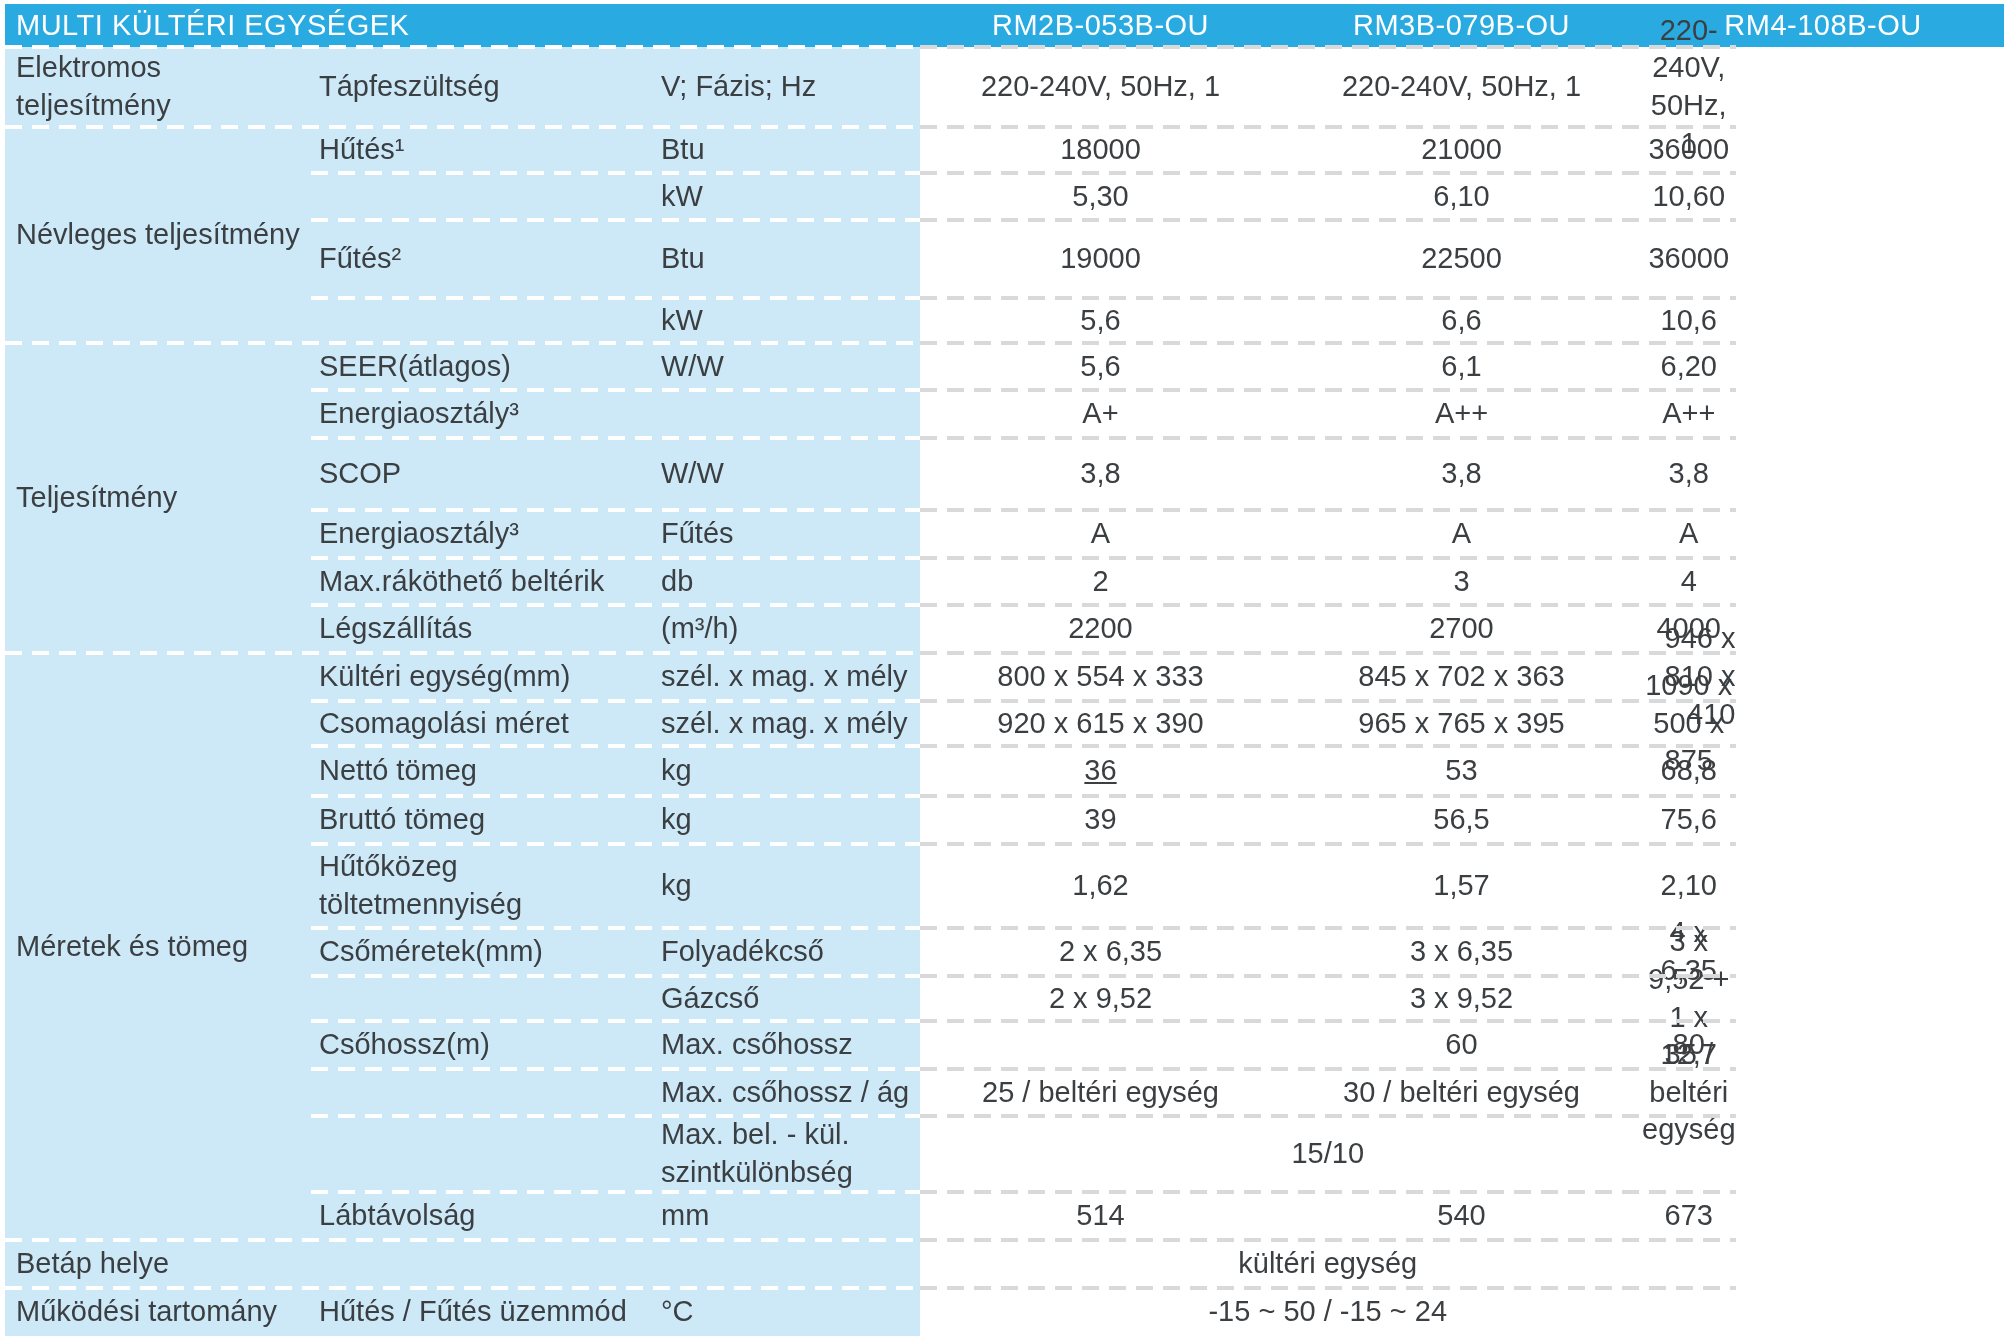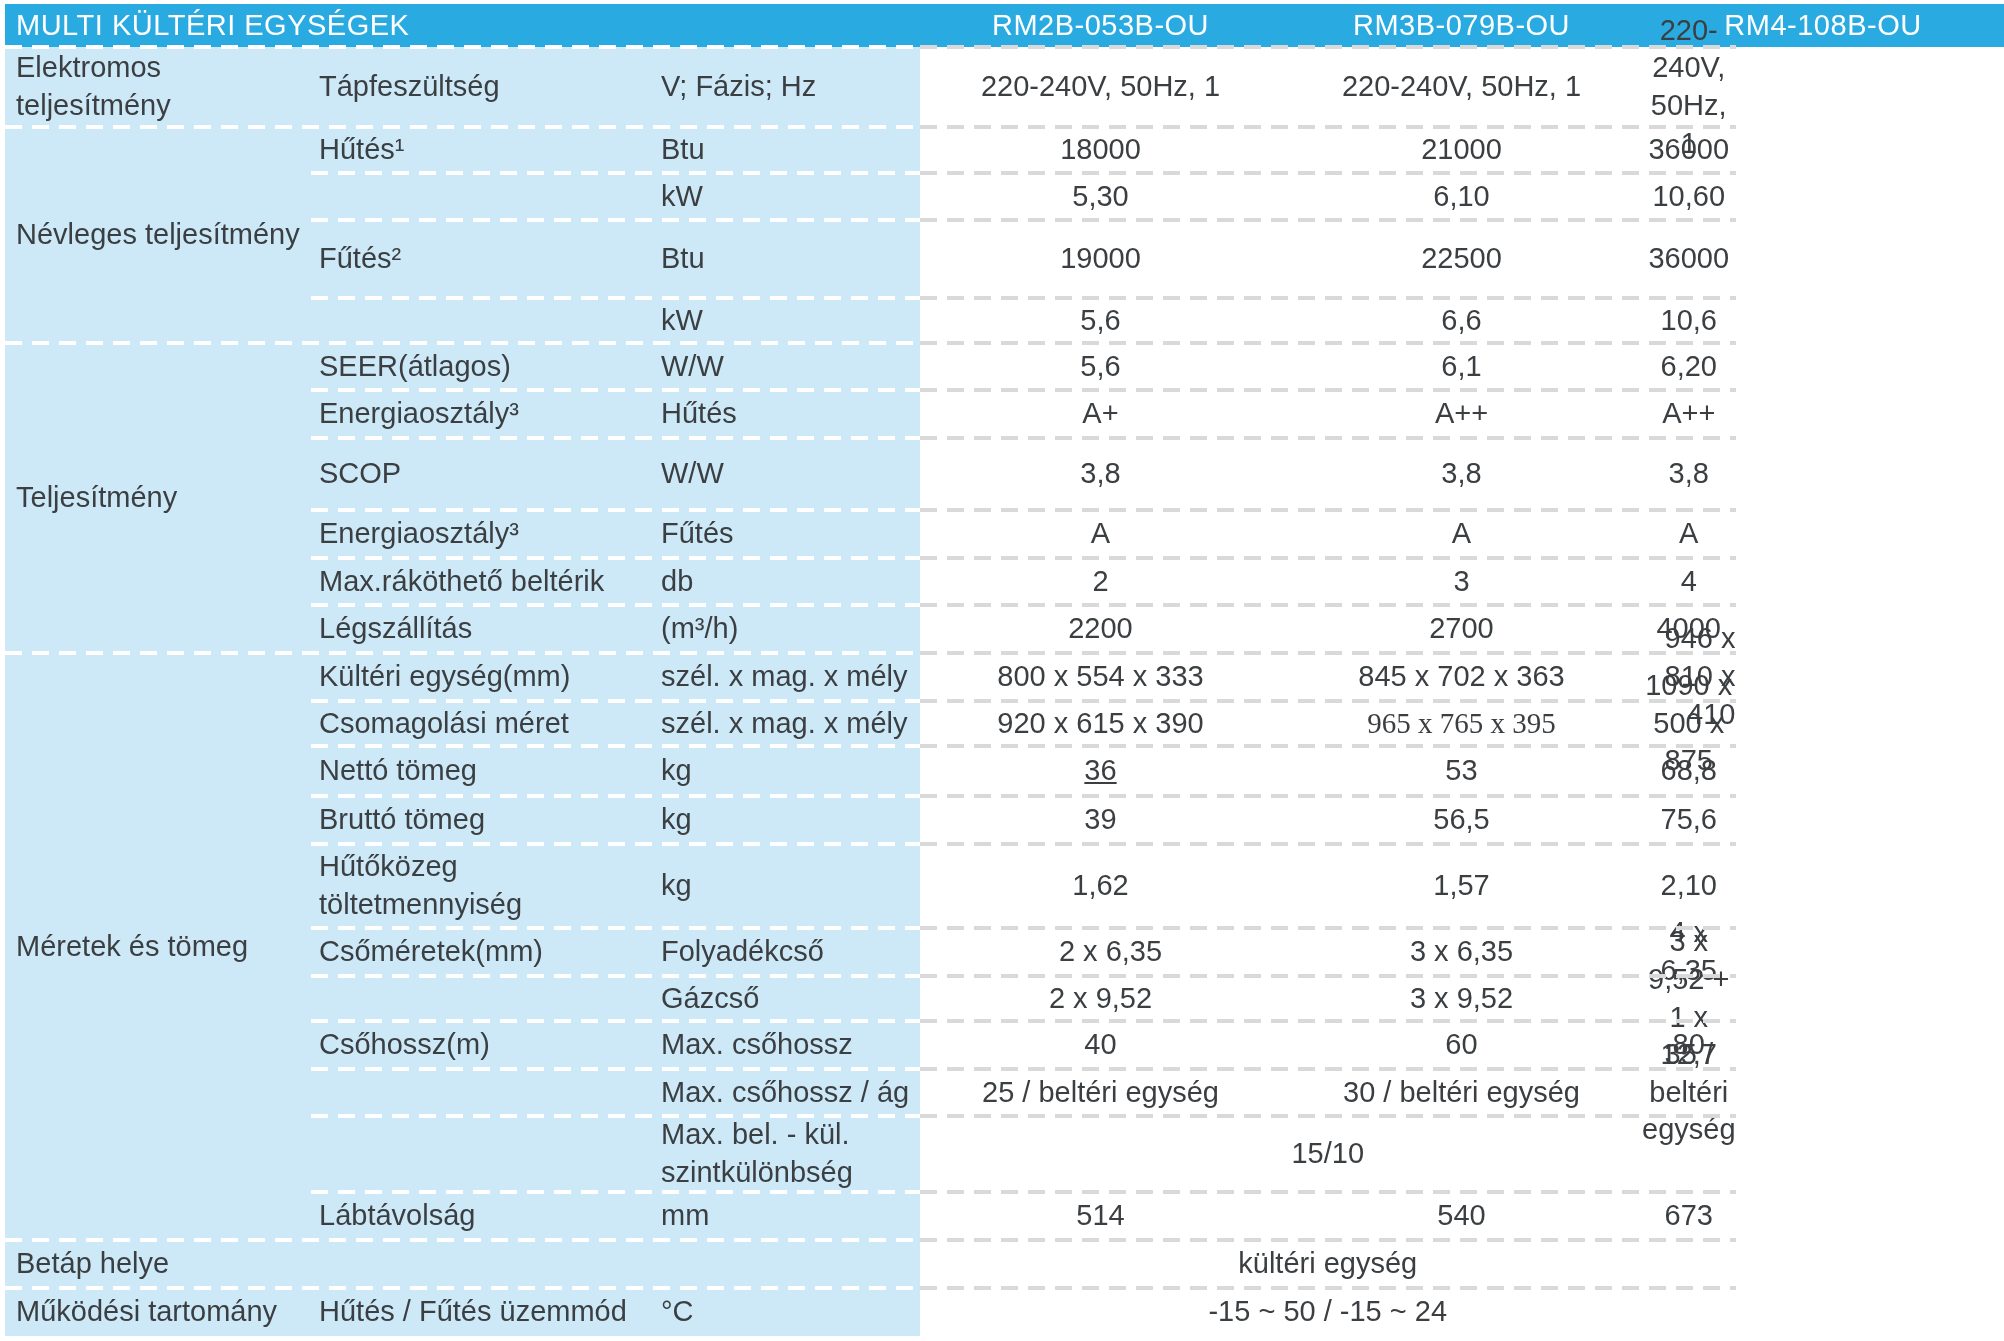--- a/index.html
+++ b/index.html
@@ -95,21 +95,20 @@
       <div class="cell param-cell" style="grid-area: 6 / 2;">SEER(átlagos)</div>
       <div class="cell unit-cell" style="grid-area: 6 / 3;">W/W</div>
       <div class="cell value-cell" style="grid-area: 6 / 4;">5,6</div>
       <div class="cell value-cell" style="grid-area: 6 / 5;">6,1</div>
       <div class="cell value-cell" style="grid-area: 6 / 6;">6,20</div>
       <div class="sep" style="grid-area: 7 / 2 / auto / -1;">
         <div class="sb"></div>
         <div class="sg"></div>
       </div>
       <div class="cell param-cell" style="grid-area: 7 / 2;">Energiaosztály³</div>
-      <div class="cell unit-cell" style="grid-area: 7 / 3;">Hűtés</div>
       <div class="cell value-cell" style="grid-area: 7 / 4;">A+</div>
       <div class="cell value-cell" style="grid-area: 7 / 5;">A++</div>
       <div class="cell value-cell" style="grid-area: 7 / 6;">A++</div>
       <div class="sep" style="grid-area: 8 / 2 / auto / -1;">
         <div class="sb"></div>
         <div class="sg"></div>
       </div>
       <div class="cell param-cell" style="grid-area: 8 / 2;">SCOP</div>
       <div class="cell unit-cell" style="grid-area: 8 / 3;">W/W</div>
       <div class="cell value-cell" style="grid-area: 8 / 4;">3,8</div>
@@ -152,21 +151,21 @@
       <div class="cell value-cell" style="grid-area: 12 / 4;">800 x 554 x 333</div>
       <div class="cell value-cell" style="grid-area: 12 / 5;">845 x 702 x 363</div>
       <div class="cell value-cell" style="grid-area: 12 / 6; text-align: right;">946 x 810 x 410</div>
       <div class="sep" style="grid-area: 13 / 2 / auto / -1;">
         <div class="sb"></div>
         <div class="sg"></div>
       </div>
       <div class="cell param-cell" style="grid-area: 13 / 2;">Csomagolási méret</div>
       <div class="cell unit-cell" style="grid-area: 13 / 3;">szél. x mag. x mély</div>
       <div class="cell value-cell" style="grid-area: 13 / 4;">920 x 615 x 390</div>
-      <div class="cell value-cell" style="grid-area: 13 / 5; font-family: Liberation Serif, serif;">965 x 765 x 395</div>
+      <div class="cell value-cell" style="grid-area: 13 / 5;">965 x 765 x 395</div>
       <div class="cell value-cell" style="grid-area: 13 / 6;">1090 x 500 x 875</div>
       <div class="sep" style="grid-area: 14 / 2 / auto / -1;">
         <div class="sb"></div>
         <div class="sg"></div>
       </div>
       <div class="cell param-cell" style="grid-area: 14 / 2;">Nettó tömeg</div>
       <div class="cell unit-cell" style="grid-area: 14 / 3;">kg</div>
       <div class="cell value-cell" style="grid-area: 14 / 4; text-decoration: underline;">36</div>
       <div class="cell value-cell" style="grid-area: 14 / 5;">53</div>
       <div class="cell value-cell" style="grid-area: 14 / 6;">68,8</div>
@@ -205,21 +204,20 @@
       <div class="cell unit-cell" style="grid-area: 18 / 3;">Gázcső</div>
       <div class="cell value-cell" style="grid-area: 18 / 4;">2 x 9,52</div>
       <div class="cell value-cell" style="grid-area: 18 / 5;">3 x 9,52</div>
       <div class="cell value-cell" style="grid-area: 18 / 6;">3 x 9,52 + 1 x 12,7</div>
       <div class="sep" style="grid-area: 19 / 2 / auto / -1;">
         <div class="sb"></div>
         <div class="sg"></div>
       </div>
       <div class="cell param-cell" style="grid-area: 19 / 2;">Csőhossz(m)</div>
       <div class="cell unit-cell" style="grid-area: 19 / 3;">Max. csőhossz</div>
-      <div class="cell value-cell" style="grid-area: 19 / 4;">40</div>
       <div class="cell value-cell" style="grid-area: 19 / 5;">60</div>
       <div class="cell value-cell" style="grid-area: 19 / 6;">80</div>
       <div class="sep" style="grid-area: 20 / 2 / auto / -1;">
         <div class="sb"></div>
         <div class="sg"></div>
       </div>
       <div class="cell param-cell" style="grid-area: 20 / 2;"></div>
       <div class="cell unit-cell" style="grid-area: 20 / 3;">Max. csőhossz / ág</div>
       <div class="cell value-cell" style="grid-area: 20 / 4;">25 / beltéri egység</div>
       <div class="cell value-cell" style="grid-area: 20 / 5;">30 / beltéri egység</div>

